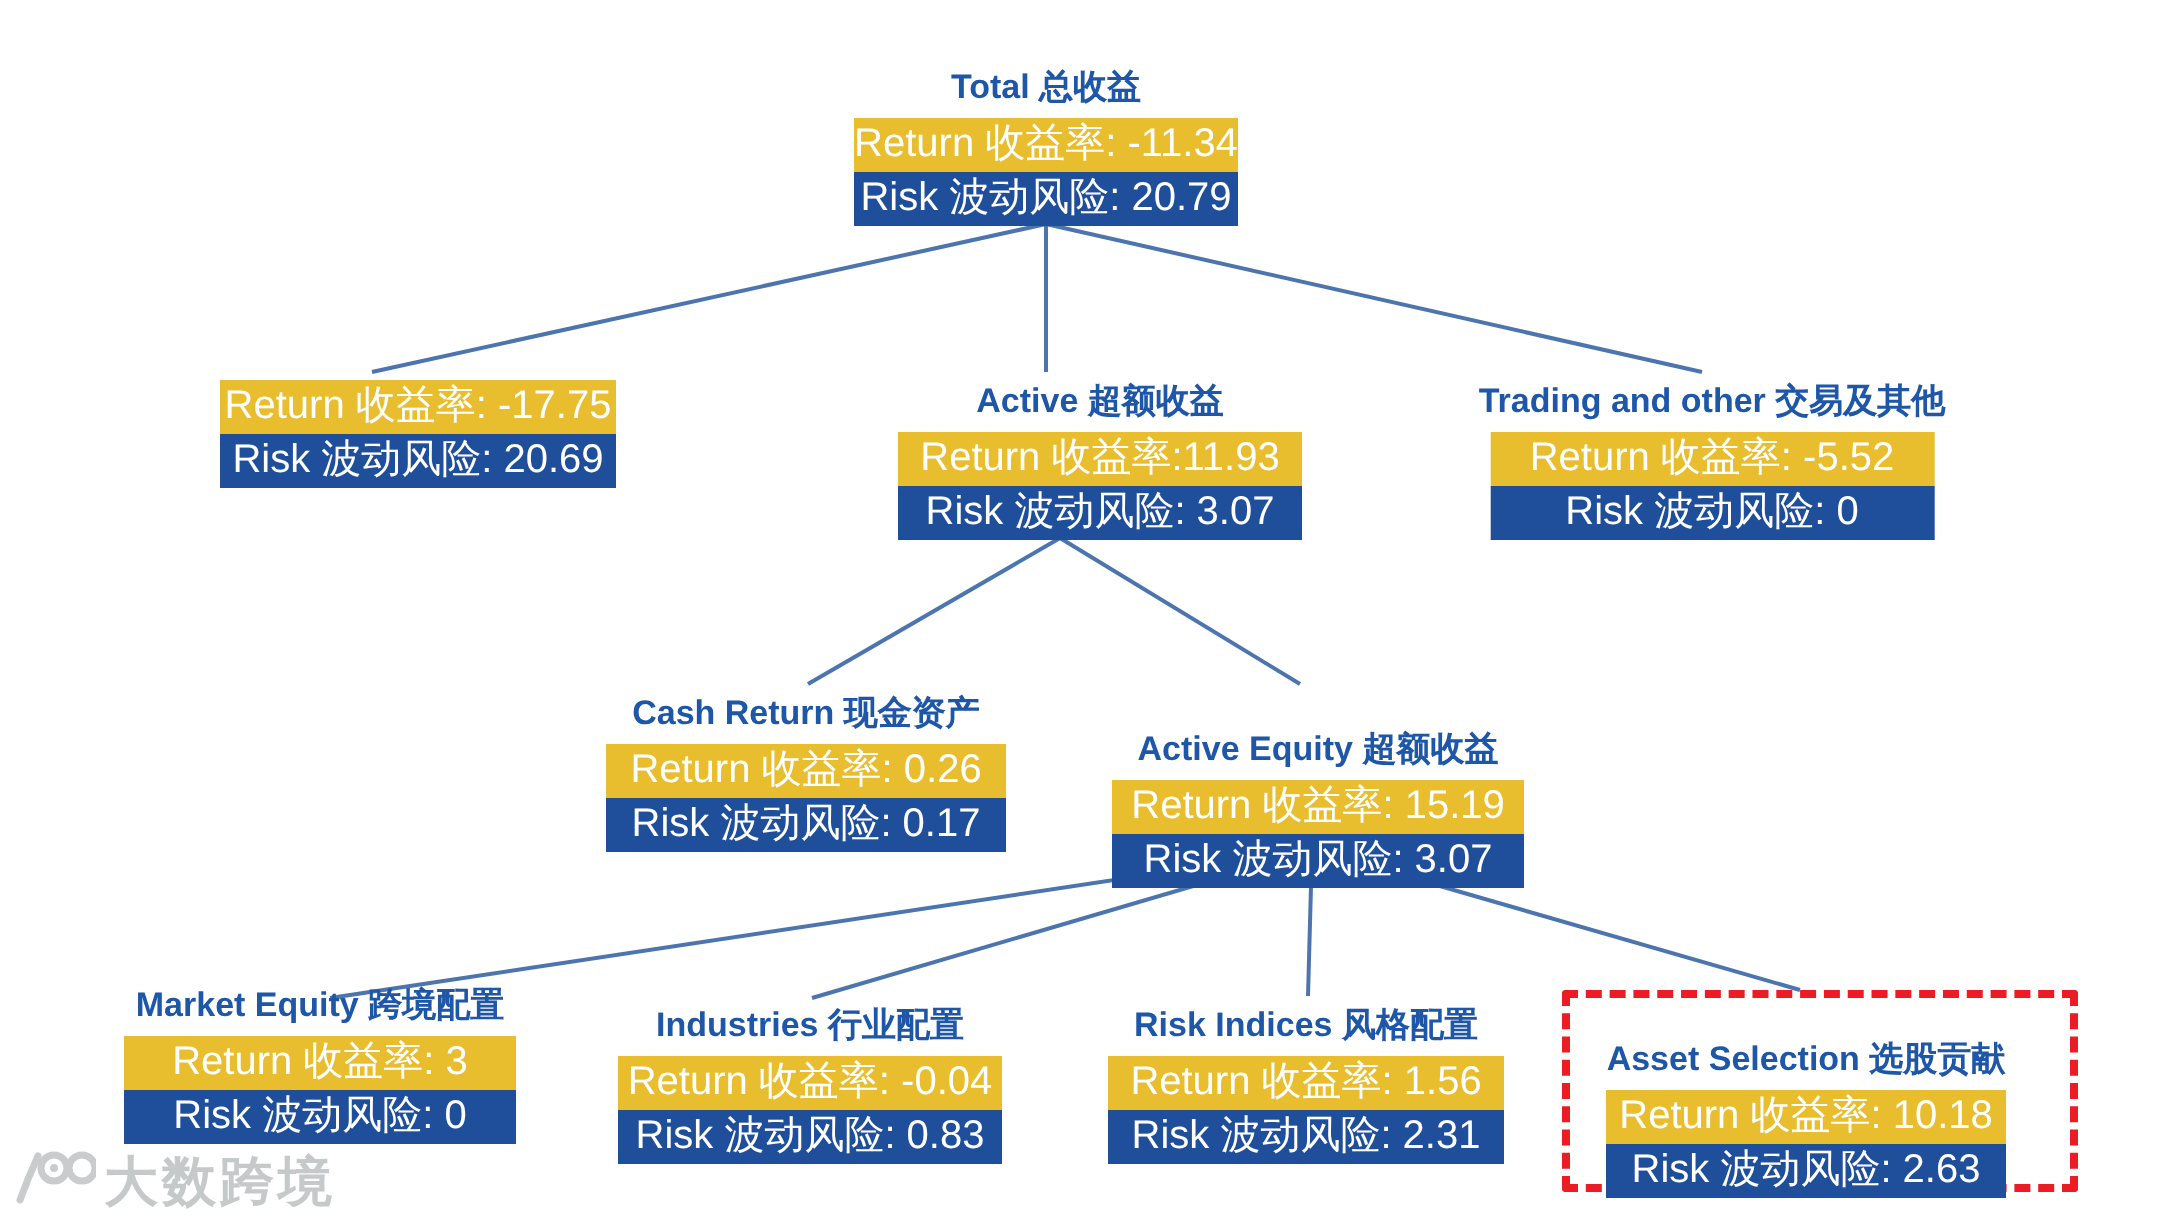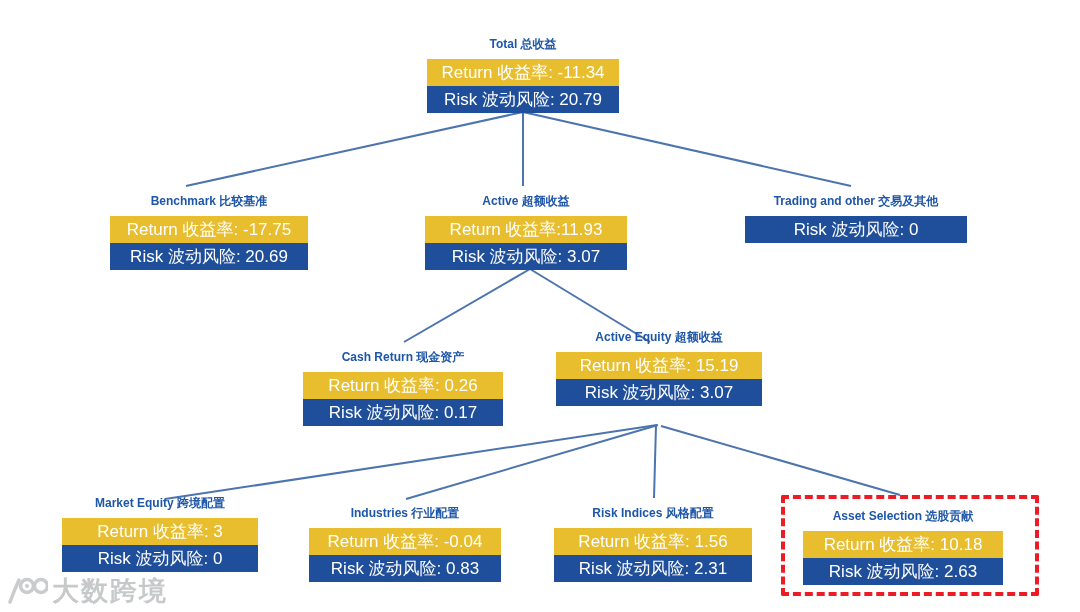--- a/index.html
+++ b/index.html
@@ -22,51 +22,51 @@
     position:absolute;left:0;top:0;width:1080px;height:612px;
     pointer-events:none;
   }
   .connectors line{stroke:var(--line-color);stroke-width:2;}
   .node{
     position:absolute;
     transform:translateX(-50%);
     text-align:center;
   }
   .node-title{
-    font-size:12px;
+    font-size:17px;
     font-weight:bold;
     color:var(--title-color);
     white-space:nowrap;
     line-height:22px;
     margin-bottom:4px;
   }
   .bar{
     width:var(--w,200px);
     height:27px;
     line-height:27px;
     margin:0 auto;
     color:#ffffff;
-    font-size:17px;
+    font-size:20px;
     white-space:nowrap;
     overflow:hidden;
   }
   .return-bar{background:var(--return-bg);}
   .risk-bar{background:var(--risk-bg);}
   .highlight-box{
     position:absolute;
     left:781px;top:495px;
     width:250px;height:93px;
     border:4px dashed var(--highlight);
     border-radius:2px;
     pointer-events:none;
   }
   .watermark{
     position:absolute;
     left:4px;top:573px;
-    display:flex;align-items:center;gap:4px;
+    display:flex;align-items:flex-start;gap:4px;
     color:var(--watermark);
     opacity:.8;
   }
   .wm-text{
     font-size:27px;font-weight:bold;letter-spacing:2px;
     text-shadow:0 1px 1px #ffffff;
   }
   .wm-logo svg{display:block;}
 </style>
 </head>
@@ -88,43 +88,43 @@
 
   <div class="highlight-box"></div>
 
   <div class="node" style="left:523px;top:33px;--w:192px">
     <div class="node-title">Total 总收益</div>
     <div class="bar return-bar">Return 收益率: -11.34</div>
     <div class="bar risk-bar">Risk 波动风险: 20.79</div>
   </div>
 
   <div class="node" style="left:209px;top:190px;--w:198px">
-    <div class="node-title">Benchmark 比较基准</div>
     <div class="bar return-bar">Return 收益率: -17.75</div>
     <div class="bar risk-bar">Risk 波动风险: 20.69</div>
   </div>
 
-  <div class="node" style="left:526px;top:190px;--w:202px">
+  <div class="node" style="left:550px;top:190px;--w:202px">
     <div class="node-title">Active 超额收益</div>
     <div class="bar return-bar">Return 收益率:11.93</div>
     <div class="bar risk-bar">Risk 波动风险: 3.07</div>
   </div>
 
   <div class="node" style="left:856px;top:190px;--w:222px">
     <div class="node-title">Trading and other 交易及其他</div>
+    <div class="bar return-bar">Return 收益率: -5.52</div>
     <div class="bar risk-bar">Risk 波动风险: 0</div>
   </div>
 
   <div class="node" style="left:403px;top:346px;--w:200px">
     <div class="node-title">Cash Return 现金资产</div>
     <div class="bar return-bar">Return 收益率: 0.26</div>
     <div class="bar risk-bar">Risk 波动风险: 0.17</div>
   </div>
 
-  <div class="node" style="left:659px;top:326px;--w:206px">
+  <div class="node" style="left:659px;top:364px;--w:206px">
     <div class="node-title">Active Equity 超额收益</div>
     <div class="bar return-bar">Return 收益率: 15.19</div>
     <div class="bar risk-bar">Risk 波动风险: 3.07</div>
   </div>
 
   <div class="node" style="left:160px;top:492px;--w:196px">
     <div class="node-title">Market Equity 跨境配置</div>
     <div class="bar return-bar">Return 收益率: 3</div>
     <div class="bar risk-bar">Risk 波动风险: 0</div>
   </div>
@@ -134,21 +134,21 @@
     <div class="bar return-bar">Return 收益率: -0.04</div>
     <div class="bar risk-bar">Risk 波动风险: 0.83</div>
   </div>
 
   <div class="node" style="left:653px;top:502px;--w:198px">
     <div class="node-title">Risk Indices 风格配置</div>
     <div class="bar return-bar">Return 收益率: 1.56</div>
     <div class="bar risk-bar">Risk 波动风险: 2.31</div>
   </div>
 
-  <div class="node" style="left:903px;top:505px;--w:200px">
+  <div class="node" style="left:903px;top:519px;--w:200px">
     <div class="node-title">Asset Selection 选股贡献</div>
     <div class="bar return-bar">Return 收益率: 10.18</div>
     <div class="bar risk-bar">Risk 波动风险: 2.63</div>
   </div>
 
   <div class="watermark">
     <span class="wm-logo">
       <svg width="44" height="32" viewBox="0 0 44 32">
         <g fill="none" stroke="#BDBFC1" stroke-width="3.5" stroke-linecap="round">
           <path d="M6 27 Q10 16 15 5"></path>

